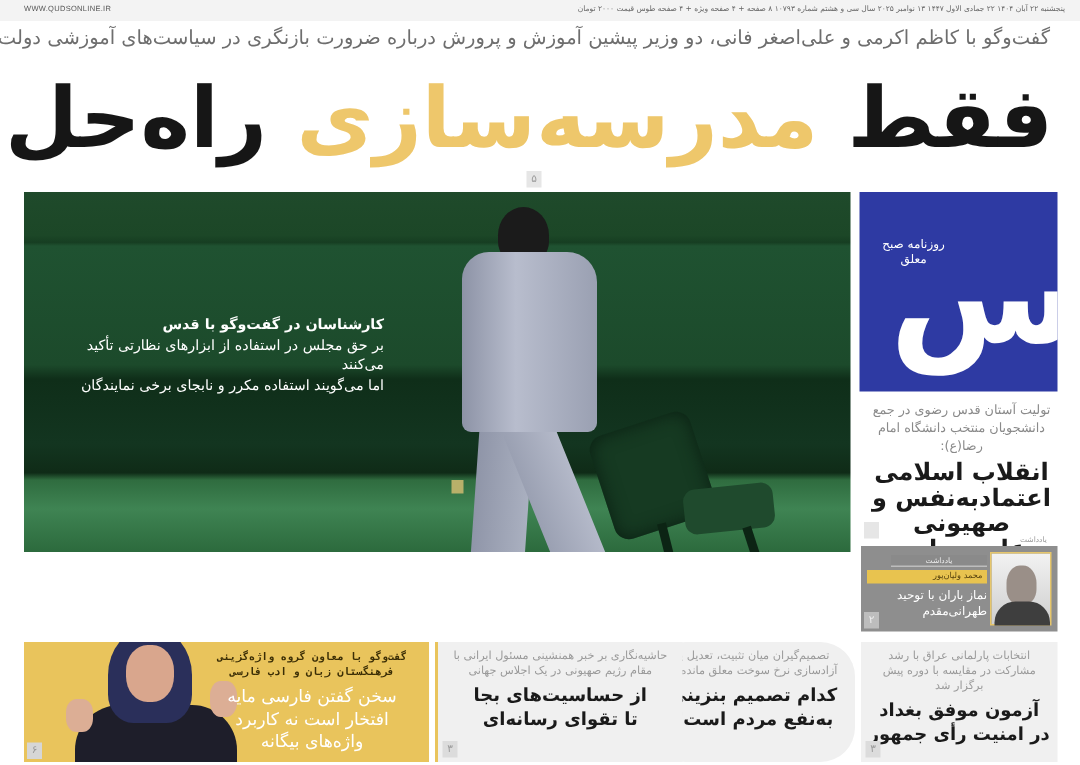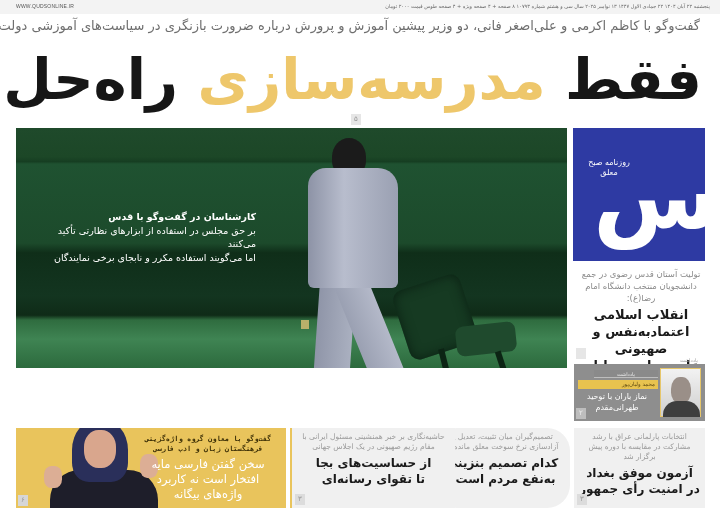--- a/index.html
+++ b/index.html
@@ -43,31 +43,31 @@
   .photo-sub { left: 12px; top: 82px; width: 228px; font-size: 9.5px; line-height: 13.5px; color: #ffffff; text-align: right; }
   .photo-title { left: 12px; top: 146px; width: 228px; font-size: 24px; font-weight: bold; line-height: 32px; color: #f5d36a; text-align: right; }
 
   
   .logo-box { left: 573px; top: 128px; width: 132px; height: 133px; background: #2e3aa3; overflow: hidden; }
   .logo-q { left: 20px; top: 10px; width: 110px; height: 120px; color: #ffffff; font-size: 92px; font-weight: bold; line-height: 118px; text-align: center; }
   .logo-small { left: 8px; top: 30px; width: 56px; color: #fff; font-size: 8px; line-height: 10px; text-align: center; }
 
   .side-lead { left: 573px; top: 268px; width: 136px; text-align: center; }
   .side-kicker { font-size: 8.5px; line-height: 12px; color: #8a8a8a; }
-  .side-title { font-size: 13px; font-weight: bold; line-height: 17px; color: #1a1a1a; margin-top: 2px; }
+  .side-title { font-size: 16px; font-weight: bold; line-height: 17px; color: #1a1a1a; margin-top: 2px; }
 
   
   .col-label { left: 680px; top: 357px; font-size: 5px; color: #999; }
   .col-box { left: 574px; top: 364px; width: 131px; height: 57px; background: #8e8e8e; }
   .col-photo { left: 86px; top: 4px; width: 41px; height: 49px; background: linear-gradient(180deg, #f2f2f2, #cfcfcf); border: 1px solid #e6c66b; }
   .col-face { left: 10px; top: 8px; width: 20px; height: 26px; background: #9a8f88; border-radius: 45% 45% 40% 40%; }
   .col-shoulders { left: 2px; top: 32px; width: 37px; height: 16px; background: #3e3e3e; border-radius: 14px 14px 0 0; }
   .col-tag { left: 20px; top: 6px; width: 64px; height: 8px; background: #8a8a8a; border-bottom: 1px solid #bdbdbd; font-size: 5px; color: #eee; text-align: center; line-height: 8px; }
   .col-author { left: 4px; top: 16px; width: 80px; height: 9px; background: #e8c34f; font-size: 5.5px; color: #5a4610; text-align: right; padding-right: 3px; line-height: 9px; }
-  .col-title { left: 2px; top: 27px; width: 82px; font-size: 8px; line-height: 11px; color: #ffffff; text-align: center; }
+  .col-title { left: 2px; top: 27px; width: 82px; font-size: 8px; line-height: 11px; color: #ffffff; text-align: right; }
 
   
   .card { top: 428px; height: 80px; background: #f0f0f0; text-align: center; padding-top: 4px; }
   .card-kicker { font-size: 7.5px; line-height: 10px; color: #9a9a9a; padding: 0 4px; }
   .card-title { font-size: 12px; font-weight: bold; line-height: 16px; color: #1a1a1a; margin-top: 3px; }
 
   .yellow-card { left: 16px; top: 428px; width: 270px; height: 80px; background: #e9c45c; overflow: hidden; }
   .woman { left: 28px; top: -10px; width: 120px; height: 92px; }
   .w-hijab { left: 28px; top: 0; width: 56px; height: 64px; background: #2a2f5a; border-radius: 50% 50% 30% 30%; }
   .w-face { left: 40px; top: 12px; width: 32px; height: 38px; background: #d9a68d; border-radius: 45%; }

